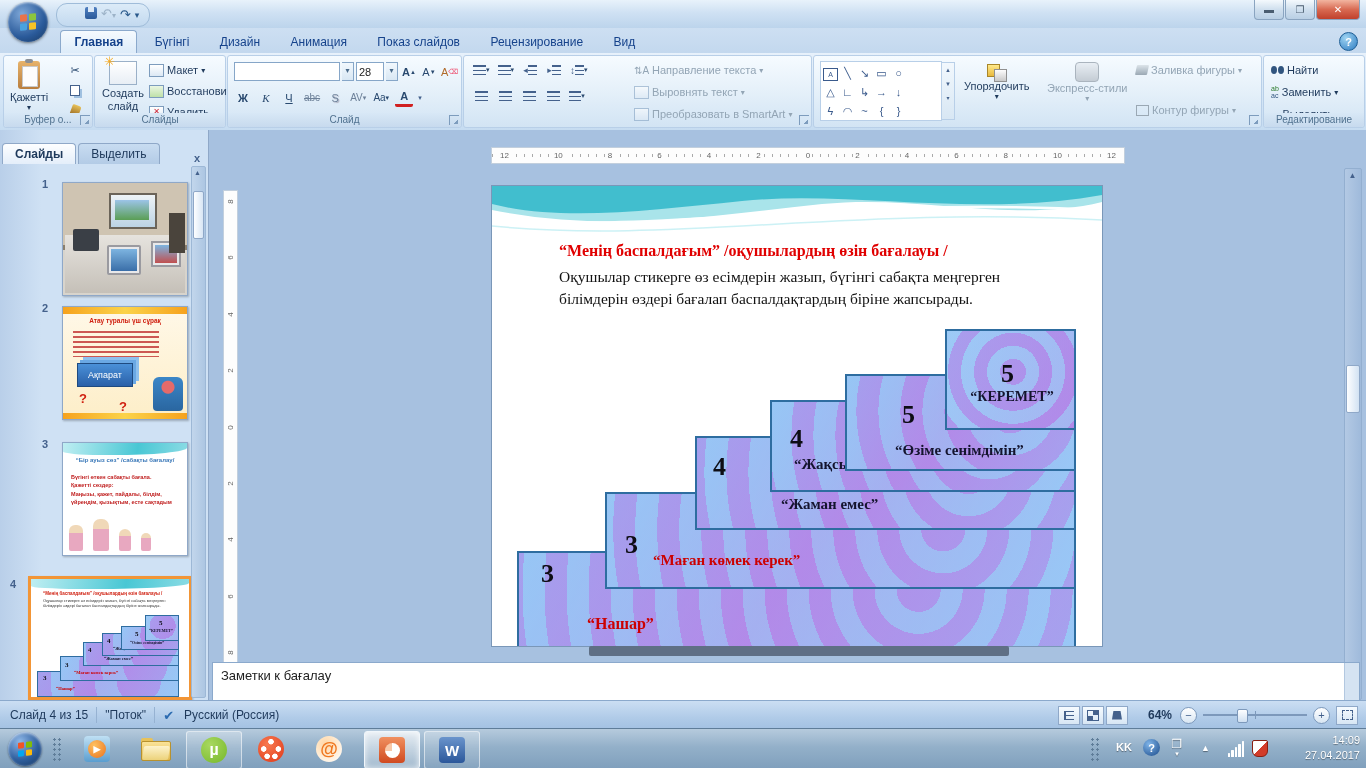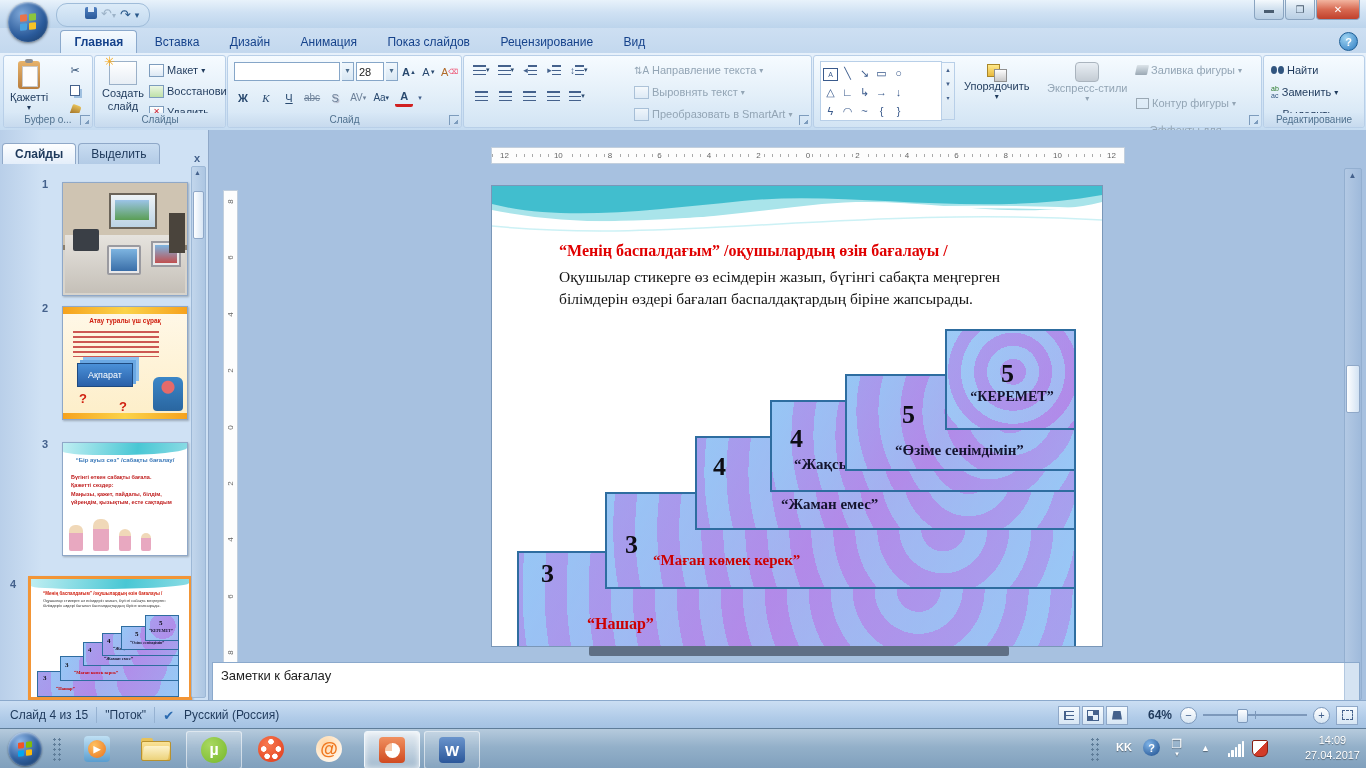--- a/index.html
+++ b/index.html
@@ -108,21 +108,21 @@
     background:radial-gradient(circle at 35% 28%,#8fb8e8,#2f5f9e 55%,#13335c);box-shadow:inset 0 1px 3px rgba(255,255,255,.7),0 1px 2px rgba(0,0,0,.4);display:flex;align-items:center;justify-content:center}
   .tbtn{position:absolute;top:2px;width:54px;height:36px;border-radius:3px;display:flex;align-items:center;justify-content:center}
   .tbtn.framed{border:1px solid rgba(255,255,255,.55);background:linear-gradient(rgba(255,255,255,.25),rgba(255,255,255,.05))}
   .tbtn.active{border:1px solid #f0f6fb;background:linear-gradient(rgba(255,255,255,.65),rgba(255,255,255,.25));box-shadow:inset 0 0 6px rgba(255,255,255,.8)}
   .appic{width:26px;height:26px;border-radius:4px;display:flex;align-items:center;justify-content:center;font-weight:bold;color:#fff}
   .dots{width:10px;height:24px;background-image:radial-gradient(circle,#5f7d99 1px,transparent 1.2px);background-size:5px 5px}
   .traytxt{color:#fff;font-size:11px;text-shadow:0 1px 1px rgba(0,0,0,.4)}
   .sigbars{display:inline-flex;align-items:flex-end;gap:1px}
   .sigbars i{display:block;width:2.5px;background:#fff;border-radius:.5px}
   .shield{width:14px;height:15px;border-radius:2px 2px 6px 6px;background:linear-gradient(135deg,#fff 0 50%,#d23c2a 50%);border:1px solid #8a1f12}
-  .clock{position:absolute;right:6px;top:4px;text-align:center;color:#fff;font-size:11px;line-height:15px;text-shadow:0 1px 1px rgba(0,0,0,.4)}
+  .clock{position:absolute;right:6px;top:4px;text-align:right;color:#fff;font-size:11px;line-height:15px;text-shadow:0 1px 1px rgba(0,0,0,.4)}
 </style>
 </head>
 <body>
 
 <div class="titlebar">
   <div class="qat">
     <span style="width:14px"></span>
     <span class="qbtn"><span class="floppy"></span></span>
     <span class="qbtn dis">↶<span style="font-size:8px">▾</span></span>
     <span class="qbtn">↷</span>
@@ -139,21 +139,21 @@
     <i style="background:#e8734a"></i>
       <i style="background:#8cc63e"></i>
       <i style="background:#4aa3e0"></i>
       <i style="background:#f7c325"></i>
   </span>
 </div>
 
 <div class="tabsrow">
   <span style="display:inline-block;width:56px"></span>
   <span class="rtab active">Главная</span>
-  <span class="rtab">Вставка</span>
+  <span class="rtab">Бүгінгі</span>
   <span class="rtab">Дизайн</span>
   <span class="rtab">Анимация</span>
   <span class="rtab">Показ слайдов</span>
   <span class="rtab">Рецензирование</span>
   <span class="rtab">Вид</span>
   <span class="helpbtn">?</span>
 </div>
 
 <div class="ribbon">
 
@@ -313,21 +313,21 @@
           <i style="position:absolute;left:7px;top:7px;width:11px;height:11px;background:linear-gradient(#fdfdfd,#c9c9c9);border:1px solid #909090"></i>
         </span>
       <span>Упорядочить</span>
       <span style="font-size:8px">▾</span>
     </div>
     <div class="bigbtn gray" style="position:absolute;left:233px;top:6px">
       <span style="width:22px;height:18px;background:linear-gradient(#e8eef4,#c4ccd4);border:1px solid #aab4be;border-radius:4px"></span>
       <span>Экспресс-стили</span>
       <span style="font-size:8px">▾</span>
     </div>
-    <div style="position:absolute;left:322px;top:5px;display:flex;flex-direction:column;gap:15px;font-size:11px">
+    <div style="position:absolute;left:322px;top:5px;display:flex;flex-direction:column;gap:22px;font-size:11px">
       <span class="smallrow gray">
           <span style="width:12px;height:10px;background:linear-gradient(#dce4ea,#9aa8b4);border-radius:1px;transform:skewX(-12deg)"></span>
           <span>Заливка фигуры</span>
           <span style="font-size:8px">▾</span>
         </span>
       <span class="smallrow gray">
           <span style="width:11px;height:9px;border:1.5px solid #9aa8b4"></span>
           <span>Контур фигуры</span>
           <span style="font-size:8px">▾</span>
         </span>

